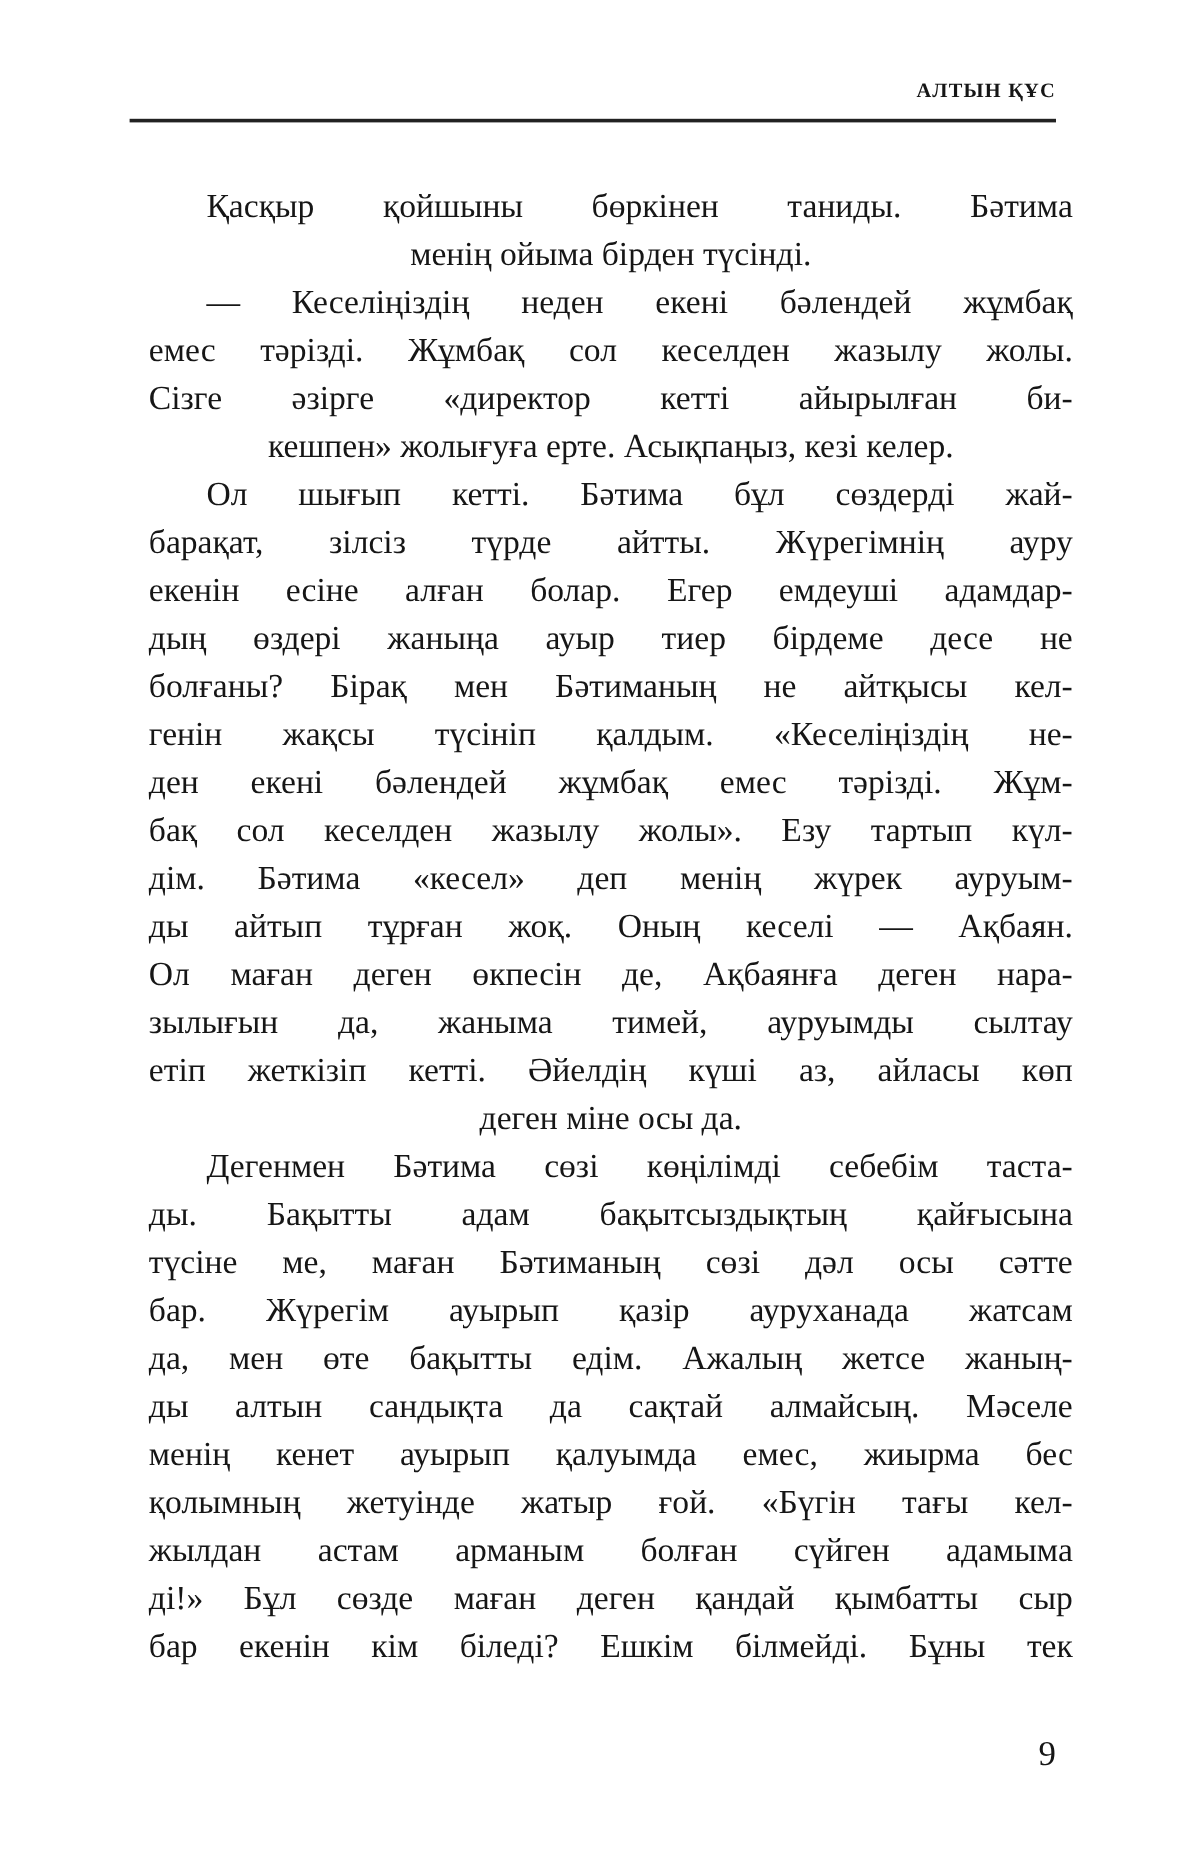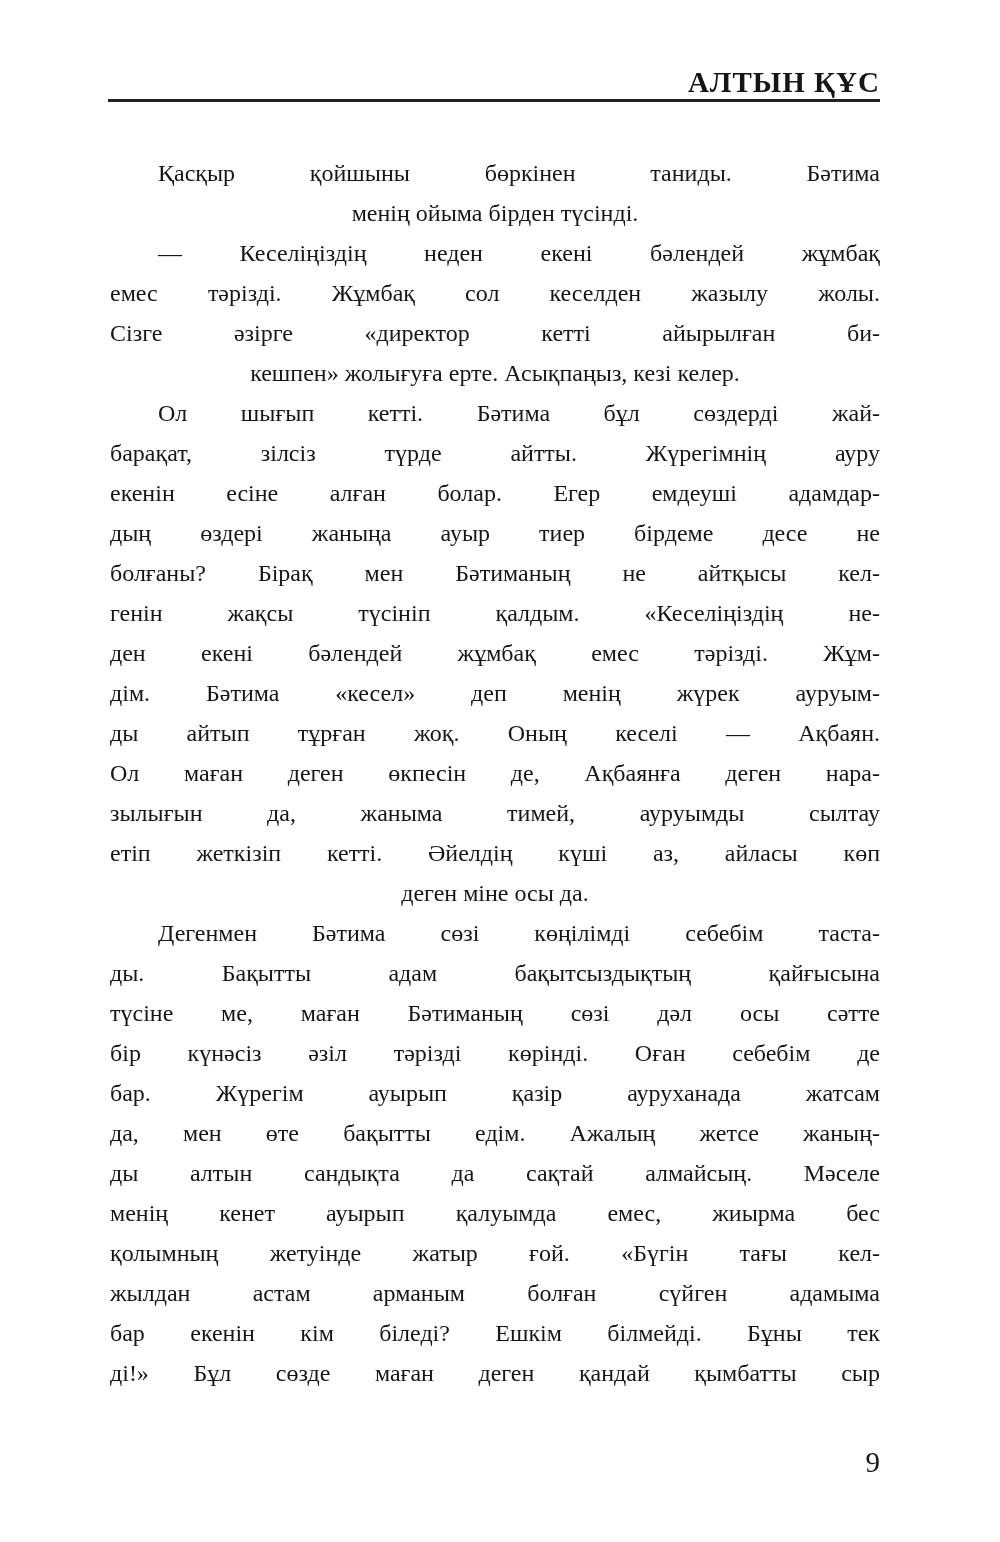--- a/index.html
+++ b/index.html
@@ -18,39 +18,39 @@
   .page {
     position: absolute;
     inset: 0;
   }
   .running-title {
     position: absolute;
     top: 66px;
     left: 110px;
     width: 770px;
     text-align: right;
-    font-size: 29px;
+    font-size: 17px;
     font-weight: bold;
     letter-spacing: 1px;
     color: #161616;
   }
   .header-rule {
     position: absolute;
     top: 99px;
     left: 108px;
     width: 772px;
     height: 3px;
     background: #222222;
   }
   .body-text {
     position: absolute;
     top: 153px;
-    left: 110px;
+    left: 124px;
     width: 770px;
-    font-size: 24px;
+    font-size: 28px;
     color: #161616;
   }
   .line {
     height: 40px;
     line-height: 40px;
     white-space: normal;
     text-align: center;
   }
   .line.just {
     text-align: justify;
@@ -83,33 +83,33 @@
       <div class="line just">емес тәрізді. Жұмбақ сол кеселден жазылу жолы.</div>
       <div class="line just">Сізге әзірге «директор кетті айырылған би-</div>
       <div class="line">кешпен» жолығуға ерте. Асықпаңыз, кезі келер.</div>
       <div class="line indent just">Ол шығып кетті. Бәтима бұл сөздерді жай-</div>
       <div class="line just">барақат, зілсіз түрде айтты. Жүрегімнің ауру</div>
       <div class="line just">екенін есіне алған болар. Егер емдеуші адамдар-</div>
       <div class="line just">дың өздері жаныңа ауыр тиер бірдеме десе не</div>
       <div class="line just">болғаны? Бірақ мен Бәтиманың не айтқысы кел-</div>
       <div class="line just">генін жақсы түсініп қалдым. «Кеселіңіздің не-</div>
       <div class="line just">ден екені бәлендей жұмбақ емес тәрізді. Жұм-</div>
+      <div class="line just">бақ сол кеселден жазылу жолы». Езу тартып күл-</div>
       <div class="line just">дім. Бәтима «кесел» деп менің жүрек ауруым-</div>
       <div class="line just">ды айтып тұрған жоқ. Оның кеселі — Ақбаян.</div>
       <div class="line just">Ол маған деген өкпесін де, Ақбаянға деген нара-</div>
       <div class="line just">зылығын да, жаныма тимей, ауруымды сылтау</div>
       <div class="line just">етіп жеткізіп кетті. Әйелдің күші аз, айласы көп</div>
       <div class="line">деген міне осы да.</div>
       <div class="line indent just">Дегенмен Бәтима сөзі көңілімді себебім таста-</div>
       <div class="line just">ды. Бақытты адам бақытсыздықтың қайғысына</div>
       <div class="line just">түсіне ме, маған Бәтиманың сөзі дәл осы сәтте</div>
-      <div class="line just">бір күнәсіз әзіл тәрізді көрінді. Оған себебім де</div>
       <div class="line just">бар. Жүрегім ауырып қазір ауруханада жатсам</div>
       <div class="line just">да, мен өте бақытты едім. Ажалың жетсе жаның-</div>
       <div class="line just">ды алтын сандықта да сақтай алмайсың. Мәселе</div>
       <div class="line just">менің кенет ауырып қалуымда емес, жиырма бес</div>
       <div class="line just">қолымның жетуінде жатыр ғой. «Бүгін тағы кел-</div>
       <div class="line just">жылдан астам арманым болған сүйген адамыма</div>
+      <div class="line just">ді!» Бұл сөзде маған деген қандай қымбатты сыр</div>
       <div class="line just">бар екенін кім біледі? Ешкім білмейді. Бұны тек</div>
-      <div class="line just">ді!» Бұл сөзде маған деген қандай қымбатты сыр</div>
     </div>
   <div class="page-number">9</div>
 </div>
 
 </body></html>

